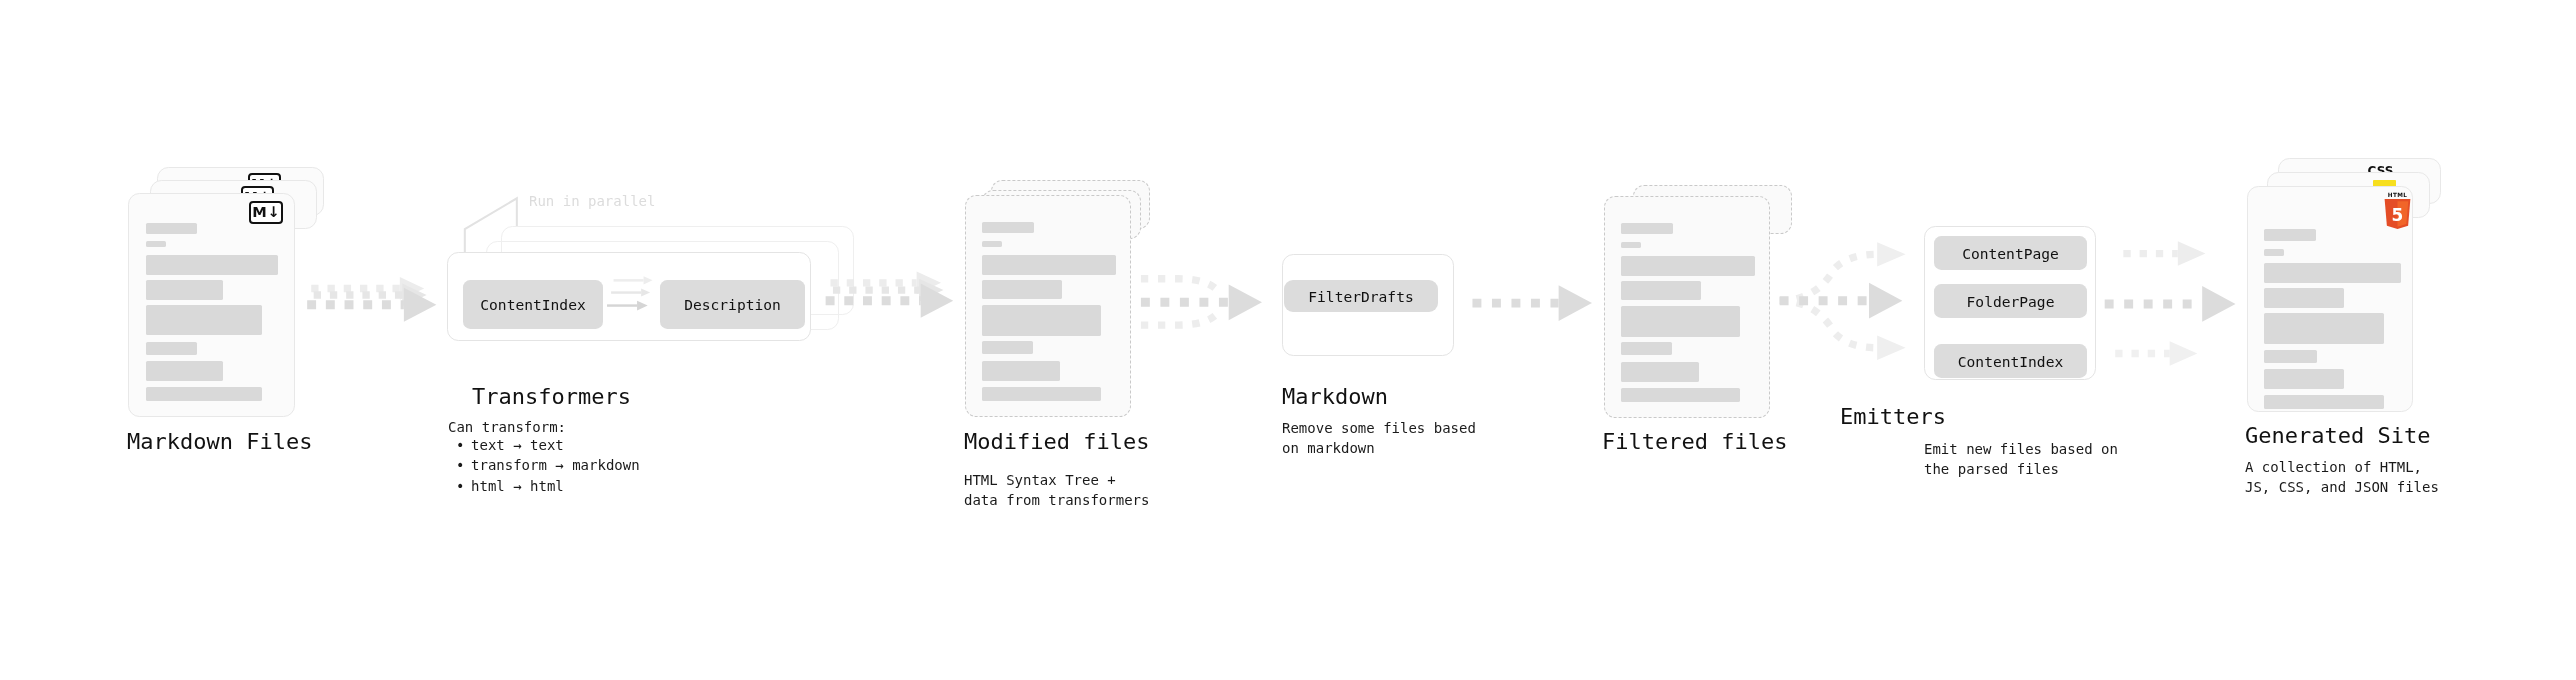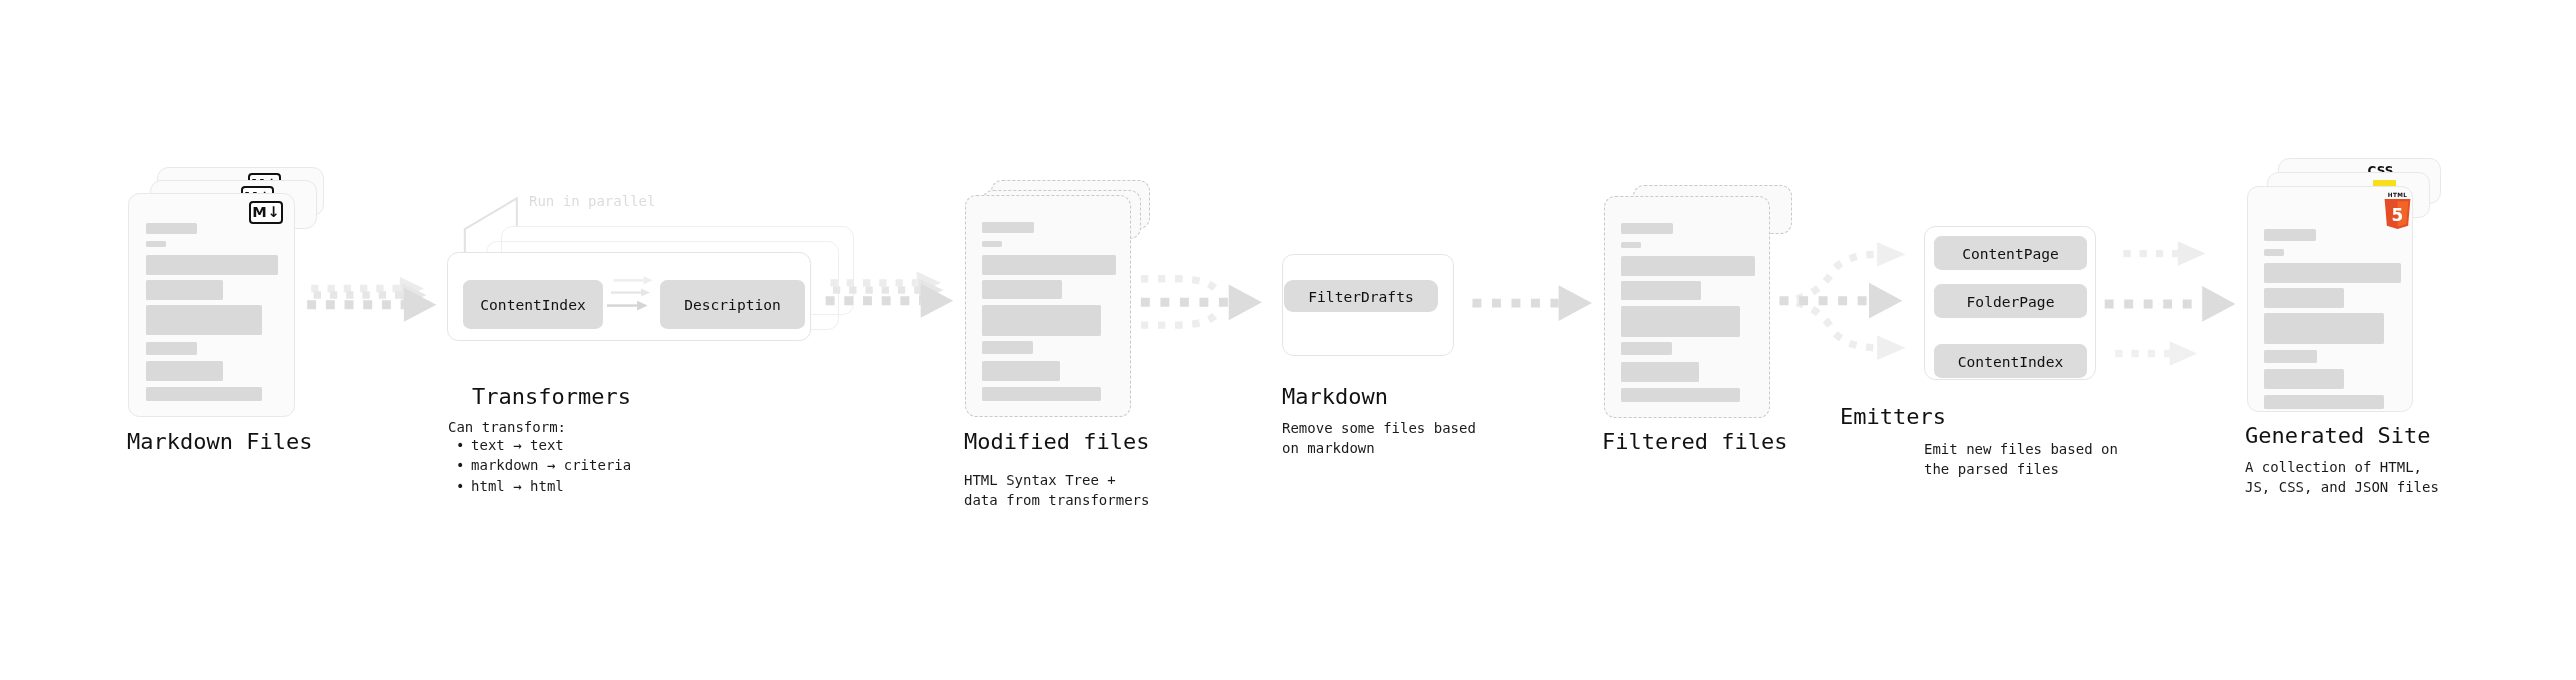--- a/index.html
+++ b/index.html
@@ -182,21 +182,21 @@
     </svg>
 
     <div class="pill" style="left:463px;top:280px;width:140px;height:49px;">ContentIndex</div>
     <div class="pill" style="left:660px;top:280px;width:145px;height:49px;">Description</div>
 
     <div class="title" style="left:448px;top:384px;margin-left:24px;">Transformers</div>
     <div class="subtitle" style="left:448px;top:417px;text-align:right;">Can transform:</div>
     <div class="bullets" style="left:448px;top:435px;">
       <ul>
         <li>text → text</li>
-        <li>markdown → criteria</li>
+        <li>transform → markdown</li>
         <li>html → html</li>
       </ul>
     </div>
   </div>
 
   <svg class="ov" width="2576" height="681" viewBox="0 0 3170 838">
     <g>
       <line x1="1022" y1="348" x2="1128" y2="348" stroke="#ececec" stroke-width="9" stroke-dasharray="9 11"></line>
       <polygon points="1128,334 1158,348 1128,362" fill="#ececec"></polygon>
       <line x1="1025" y1="357" x2="1131" y2="357" stroke="#e6e6e6" stroke-width="9" stroke-dasharray="9 11"></line>

